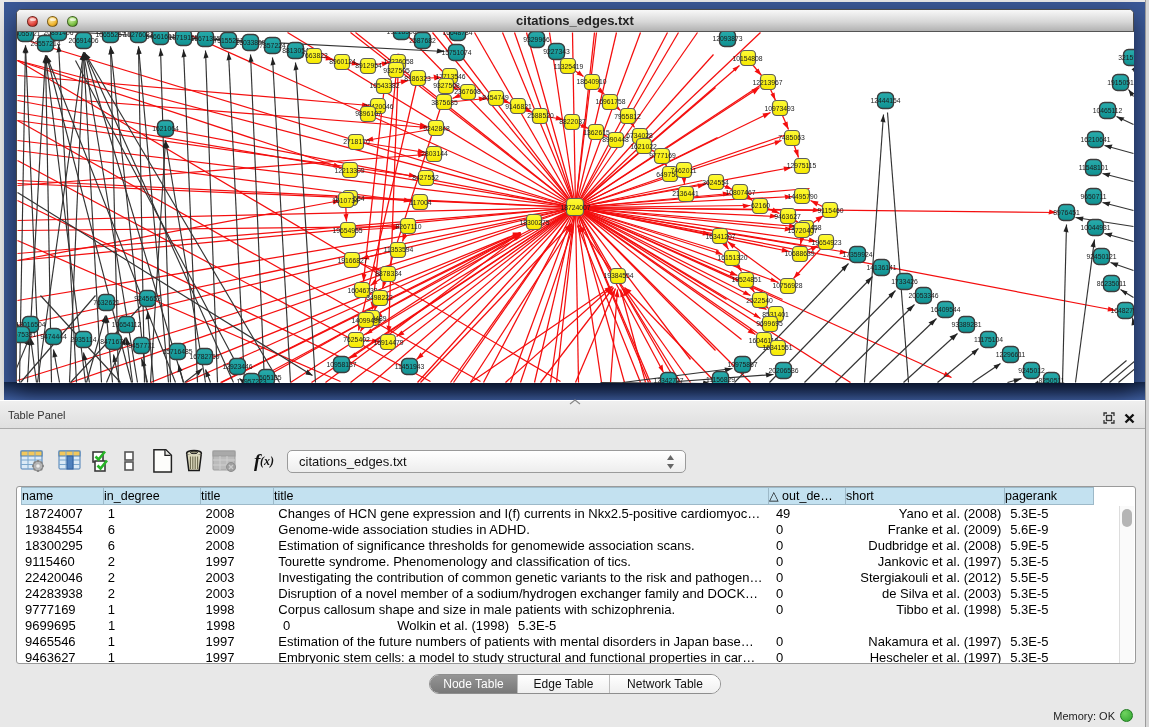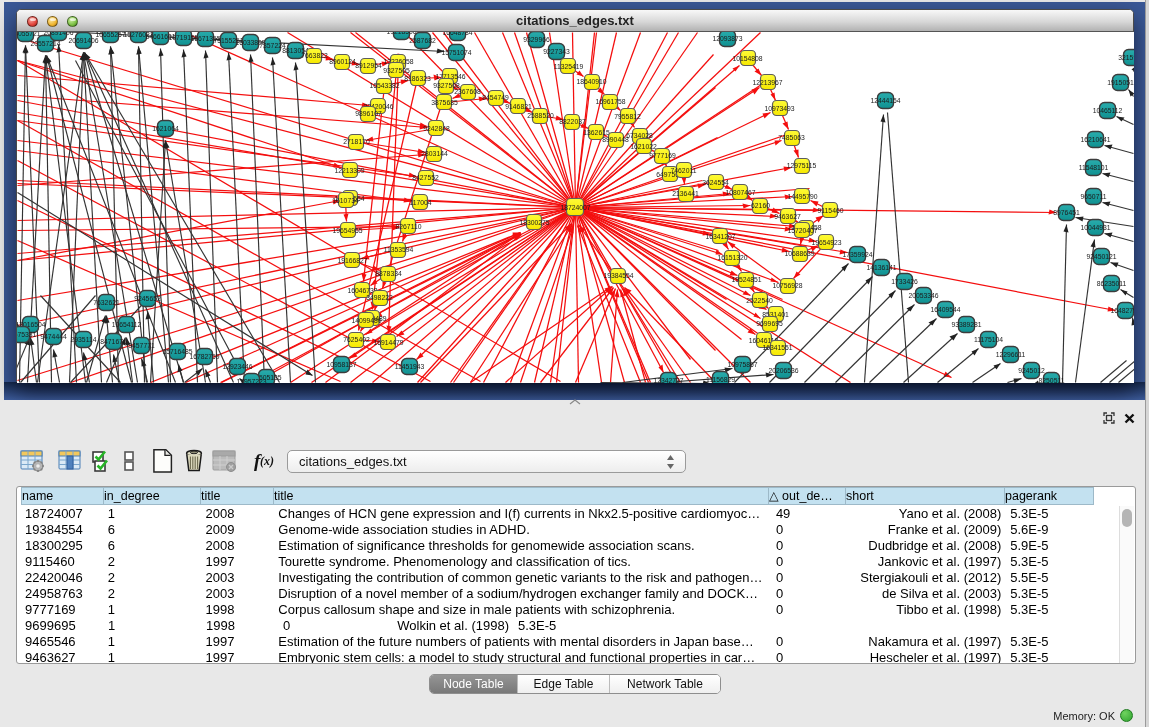--- a/index.html
+++ b/index.html
@@ -18,21 +18,21 @@
 #tbl{position:absolute;left:16px;top:486px;width:1120px;height:178px;background:#fff;border:1px solid #9a9a9a;border-radius:3px;overflow:hidden}
 #thead{position:absolute;left:4px;top:0;width:1073px;height:18px;background:#c3e1f0;border:1px solid #9db9c8;border-width:1px 0 1px 1px;display:flex;font-size:12.5px;color:#000}
 #thead div{border-right:1px solid #9db9c8;line-height:17px;overflow:hidden;white-space:nowrap}
 .tr{position:relative;display:flex;height:16px;font-size:13px;color:#000;white-space:nowrap}
 .tr div{overflow:hidden}
 .c0{width:4px}.c1{width:82px;padding-left:4px}.c2{width:97px;padding-left:5px}.c3{width:73px;padding-left:6px}
 .c4{width:495px;padding-left:6px}.c5{width:77px;padding-left:10px}.c6{width:159px;text-align:right}.c7{width:89px;padding-left:9px}
 #rows{position:absolute;left:0px;top:19px;width:1073px}
 #sbar{position:absolute;right:1px;top:19px;width:15px;height:158px;background:#fafafa;border-left:1px solid #ddd}
 #sbar .th{position:absolute;left:2px;top:3px;width:10px;height:18px;border-radius:5px;background:#b5b5b5}
-#tabs{position:absolute;left:429px;top:674px;height:20px;display:flex;font-size:12px;border:1px solid #8e8e8e;border-radius:5px;overflow:hidden;background:#fff}
+#tabs{position:absolute;left:429px;top:674px;height:20px;display:flex;font-size:12px;border:1px solid #8e8e8e;border-radius:10px;overflow:hidden;background:#fff}
 #tabs div{line-height:18px;text-align:center}
 #tabs .sel{background:linear-gradient(#959595,#787878);color:#fff;width:87px}
 #tabs .n{width:92px;background:linear-gradient(#fff,#efefef);color:#111;border-left:1px solid #bbb}
 #tabs .n2{width:111px;background:linear-gradient(#fff,#efefef);color:#111;border-left:1px solid #bbb}
 #mem{position:absolute;right:34px;top:710px;font-size:11px;color:#222}
 #memdot{position:absolute;right:16px;top:709px;width:13px;height:13px;border-radius:50%;background:radial-gradient(circle at 35% 30%,#6fd35f,#2fa32f);border:1px solid #1e7a1e}
 #rstrip{position:absolute;right:0;top:0;width:4px;height:727px;background:#d6d6d6;border-left:1px solid #9a9a9a}
 .nt{fill:url(#gt);stroke:#3c3c3c;stroke-width:1.4}
 .ny{fill:url(#gy);stroke:#5d5d5d;stroke-width:1.2}
 .nl{font-size:6.8px;fill:#1c1c1c;text-anchor:middle;font-family:"Liberation Sans",sans-serif}
@@ -829,20 +829,23 @@
           <rect x="526" y="214" width="15" height="15" rx="4" class="ny"></rect>
           <text x="534" y="224" class="nl">18300275</text>
           <rect x="610" y="268" width="15" height="15" rx="4" class="ny"></rect>
           <text x="618" y="277" class="nl">19384554</text>
           <rect x="566" y="198" width="17" height="17" rx="4" class="ny"></rect>
           <text x="575" y="209" class="nl">18724007</text>
         </g>
       </svg>
   </div>
   <div id="panel">
+    <div id="phead">
+        <div class="t">Table Panel</div>
+      </div>
     <svg width="12" height="12" style="position:absolute;left:1103px;top:12px" stroke="#333" fill="none" stroke-width="1.3">
       <path d="M1 4V1h3M8 1h3v3M11 8v3H8M4 11H1V8"></path>
         <rect x="3.5" y="3.5" width="5" height="5"></rect>
     </svg>
     <svg width="11" height="11" style="position:absolute;left:1124px;top:13px" stroke="#111" stroke-width="2.4">
       <path d="M1.5 1.5L9.5 9.5M9.5 1.5L1.5 9.5"></path>
     </svg>
   </div>
   <svg width="270" height="28" viewBox="0 0 270 28" style="position:absolute;left:20px;top:448px">
 <g stroke="#4a7fb5" fill="#dbeaf6" stroke-width="1">
@@ -954,21 +957,21 @@
           <div class="c1">22420046</div>
           <div class="c2">2</div>
           <div class="c3">2003</div>
           <div class="c4">Investigating the contribution of common genetic variants to the risk and pathogen…</div>
           <div class="c5">0</div>
           <div class="c6">Stergiakouli et al. (2012)</div>
           <div class="c7">5.5E-5</div>
         </div>
         <div class="tr">
           <div class="c0"></div>
-          <div class="c1">24958763</div>
+          <div class="c1">24283938</div>
           <div class="c2">2</div>
           <div class="c3">2003</div>
           <div class="c4">Disruption of a novel member of a sodium/hydrogen exchanger family and DOCK…</div>
           <div class="c5">0</div>
           <div class="c6">de Silva et al. (2003)</div>
           <div class="c7">5.3E-5</div>
         </div>
         <div class="tr">
           <div class="c0"></div>
           <div class="c1">9777169</div>

